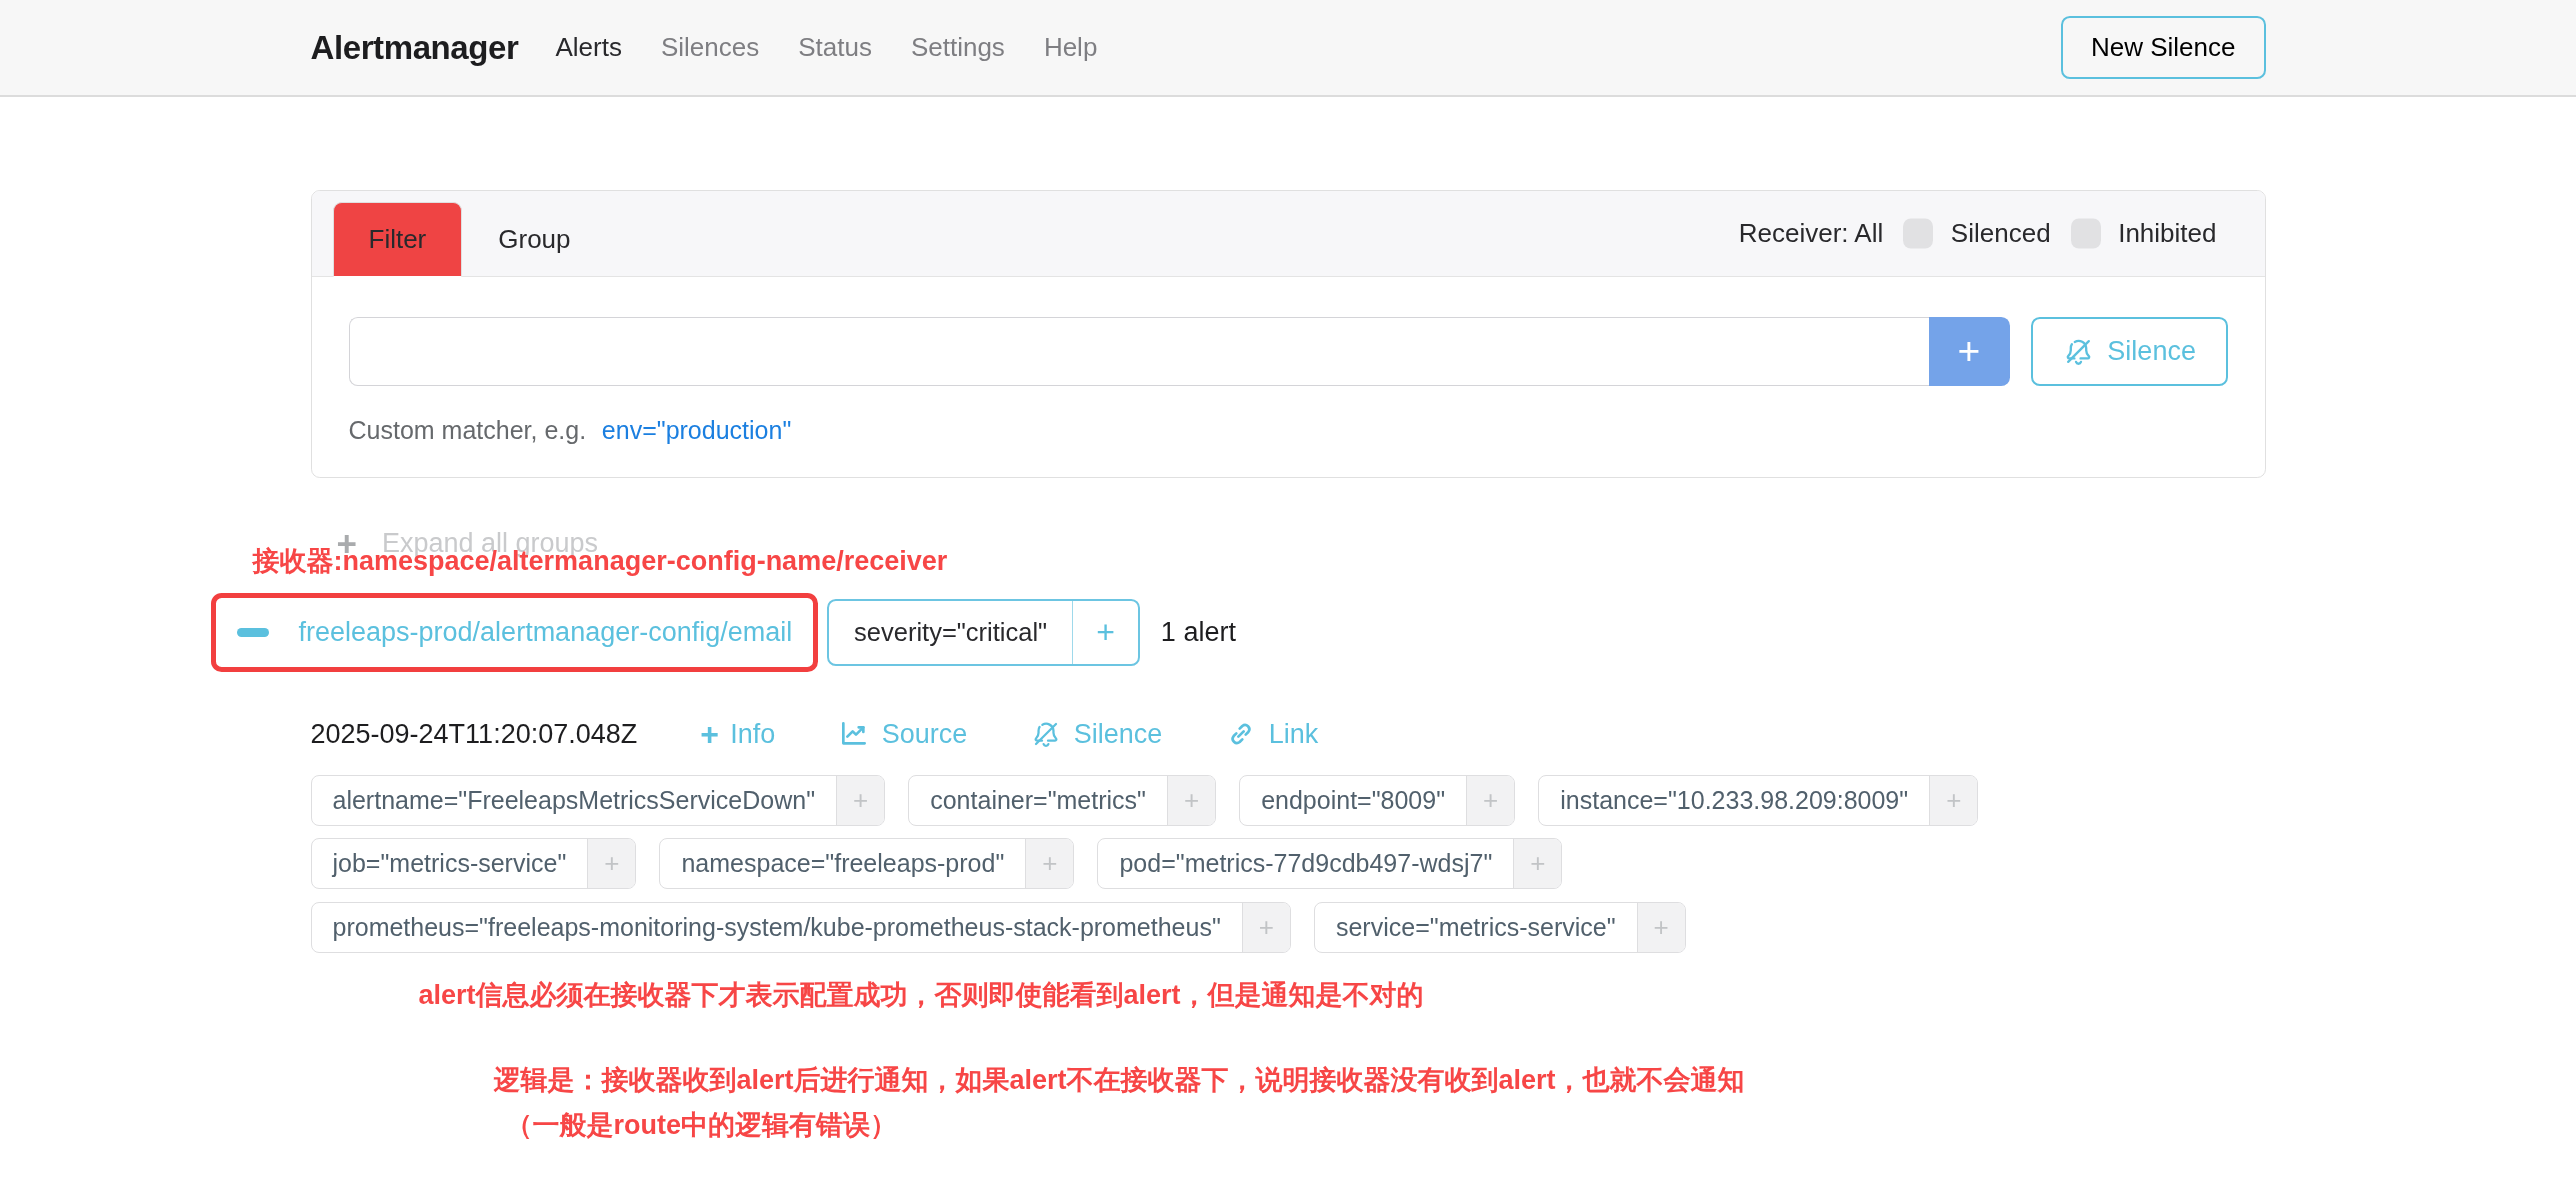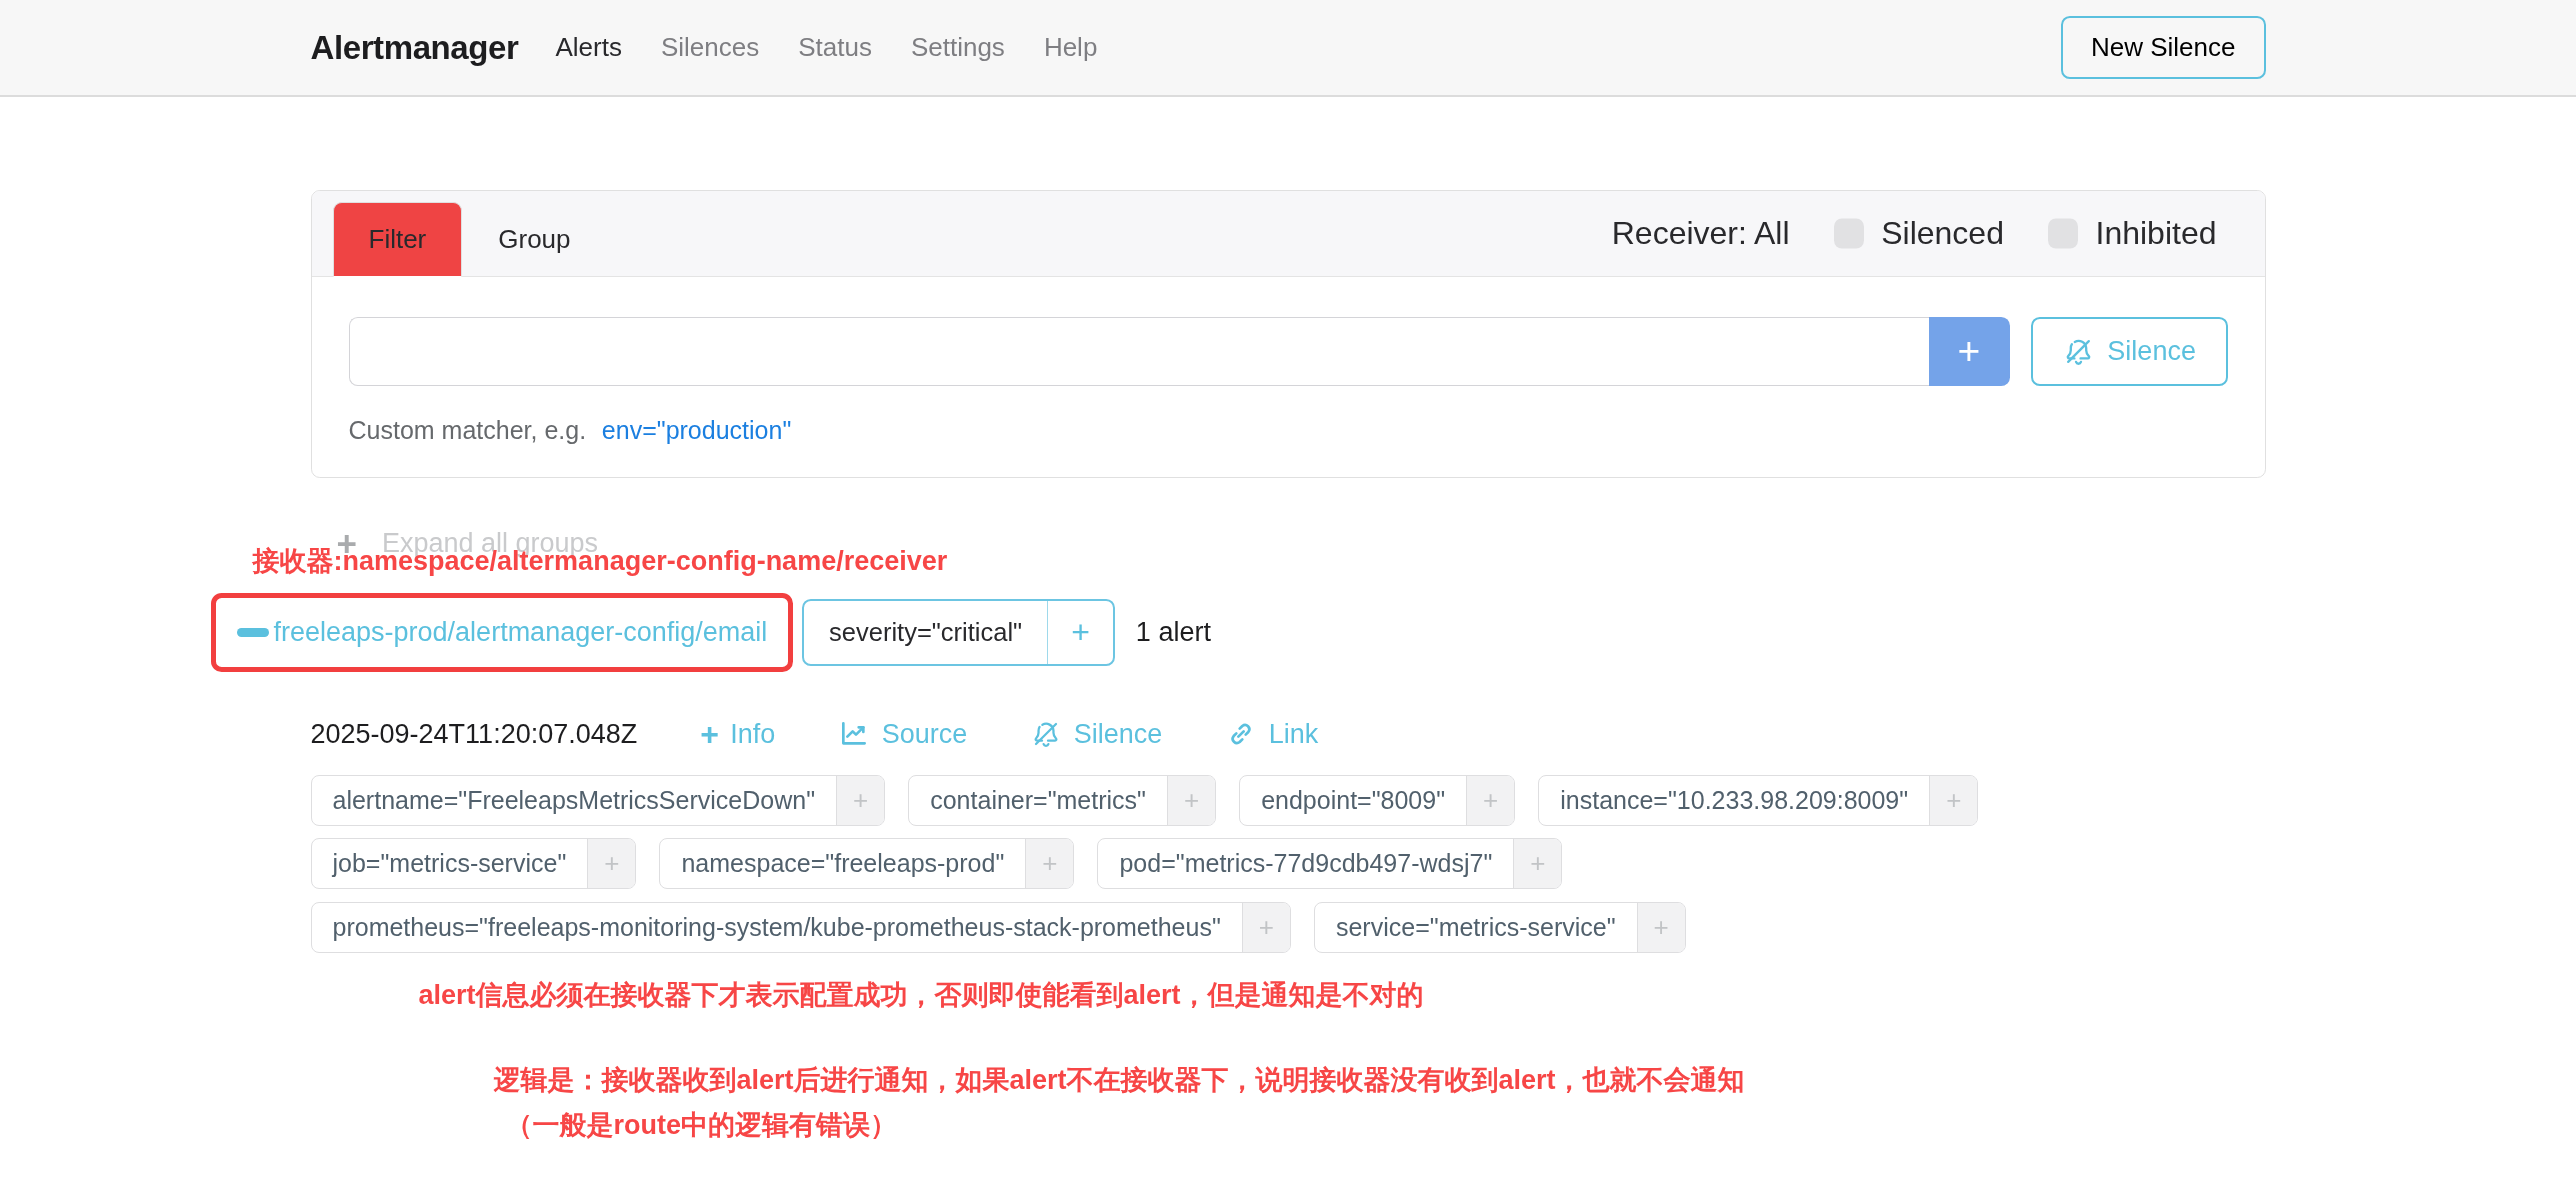--- a/index.html
+++ b/index.html
@@ -29,21 +29,21 @@
     background:#f7f7f9; border-bottom:1.8px solid #e4e4e4; border-radius:8px 8px 0 0;
     display:flex; align-items:flex-end; padding:11.4px 35px 0 21px; position:relative;
   }
   .tab {
     font-size:26px; padding:21px 35px; border:1.8px solid transparent;
     border-radius:8.8px 8.8px 0 0; margin-bottom:-1.8px; color:#29292c; cursor:pointer;
   }
   .tab.active { background:#ef4444; border-color:#e0e0e0 #e0e0e0 #fff #e0e0e0; }
   .header-right {
     position:absolute; right:48px; top:50%; transform:translateY(-50%);
-    display:flex; align-items:flex-start; gap:44px; font-size:32px; color:#29292c;
+    display:flex; align-items:flex-start; gap:20px; font-size:26px; color:#29292c;
   }
   .checkbox-item { display:flex; align-items:center; gap:17.6px; cursor:pointer; }
   .checkbox { width:30px; height:30px; border-radius:8px; background:#e1e1e3; }
 
   .card-body { padding:40px 37px 32px 37px; border-radius:0 0 8.8px 8.8px; }
   .matcher-row { display:flex; align-items:stretch; }
   .matcher-input-group { flex:1; display:flex; }
   .matcher-input {
     flex:1; height:69px; border:1.8px solid #d4d4d8; border-right:none;
     border-radius:8.8px 0 0 8.8px; font-size:25px; padding:0 21px; outline:none;
@@ -68,21 +68,21 @@
     color:#c9cacc; font-size:27px; cursor:pointer; width:max-content;
   }
   .expand-plus { color:#a9abad; font-size:35px; font-weight:bold; line-height:1; }
   .annotation-receiver {
     margin-left:-58px; margin-top:-17.6px; color:#f74646; font-size:27px; font-weight:bold;
     position:relative; z-index:2; width:max-content;
   }
   .group-row { margin-top:14px; margin-left:-100px; display:flex; align-items:center; }
   .red-box {
     border:5.3px solid #f23f3f; border-radius:10.6px; display:flex; align-items:center;
-    padding:0 21px; height:79px; gap:5px;
+    padding:0 21px; height:79px; gap:30px;
   }
   .minus-dash { width:32px; height:8.8px; border-radius:4.4px; background:#5bc0de; }
   .receiver-link { color:#5bc0de; font-size:27px; cursor:pointer; }
   .severity-group {
     margin-left:8.8px; display:flex; align-items:stretch; border:2.6px solid #6cc5e2;
     border-radius:8.8px; height:67px; overflow:hidden; background:#fff;
   }
   .severity-text { display:flex; align-items:center; padding:0 25px; font-size:25.5px; color:#29292c; }
   .severity-plus {
     display:flex; align-items:center; padding:0 23px; border-left:1.8px solid #9ed9eb;

